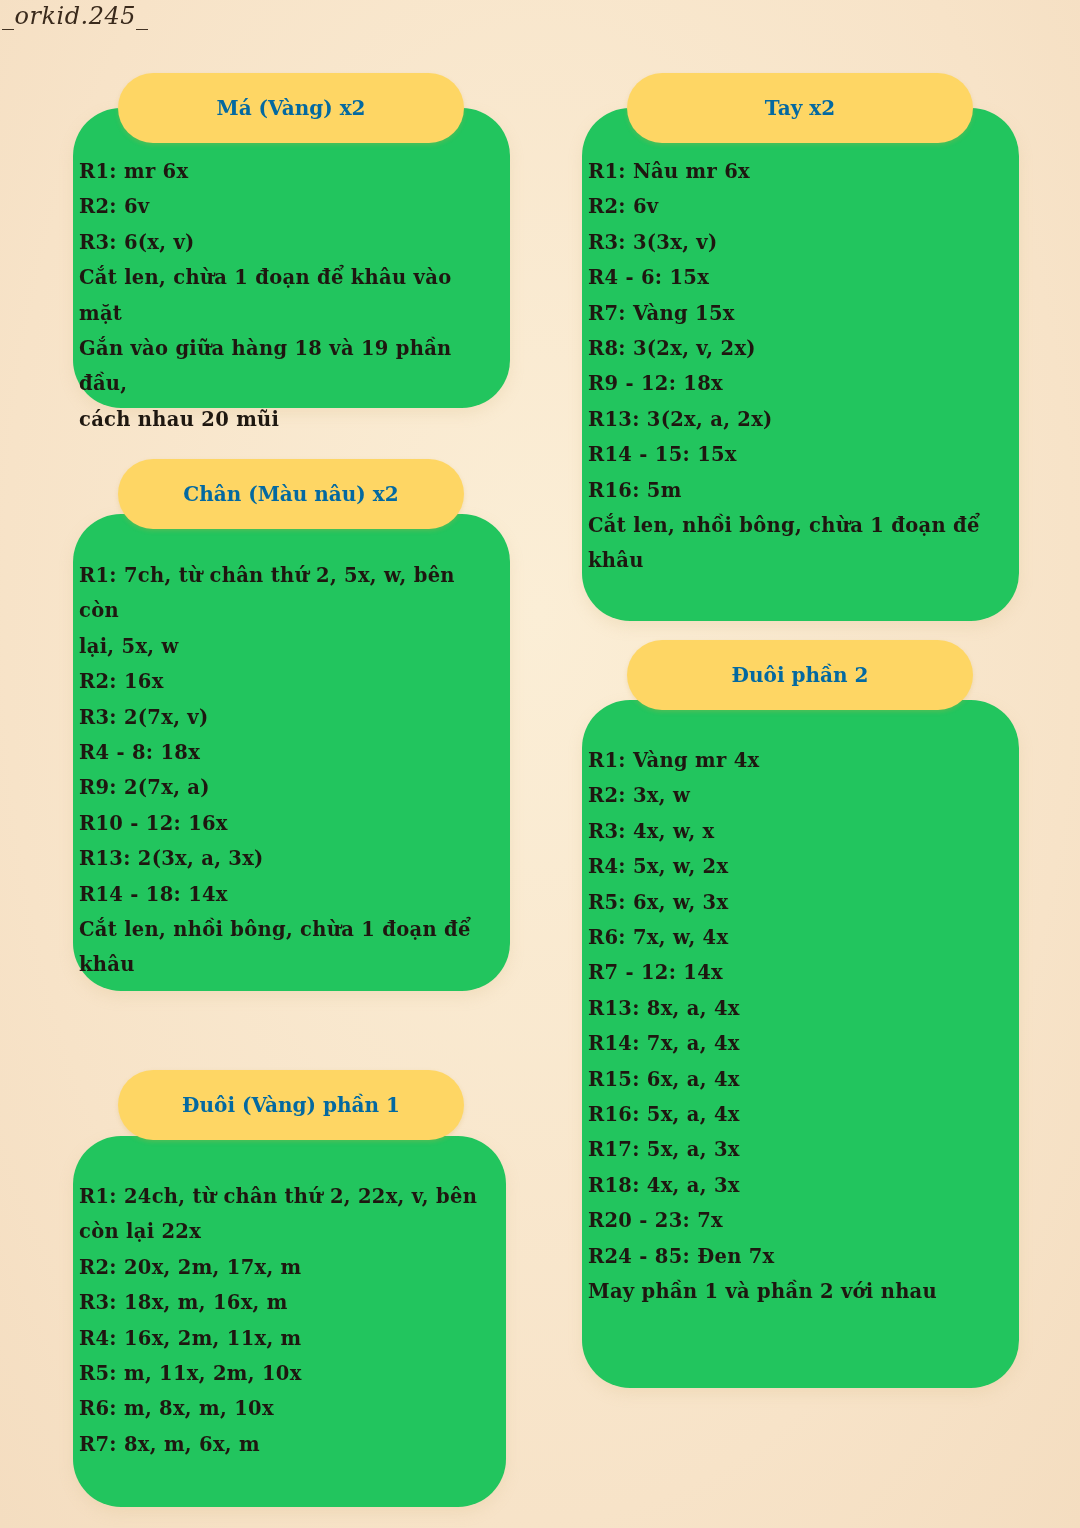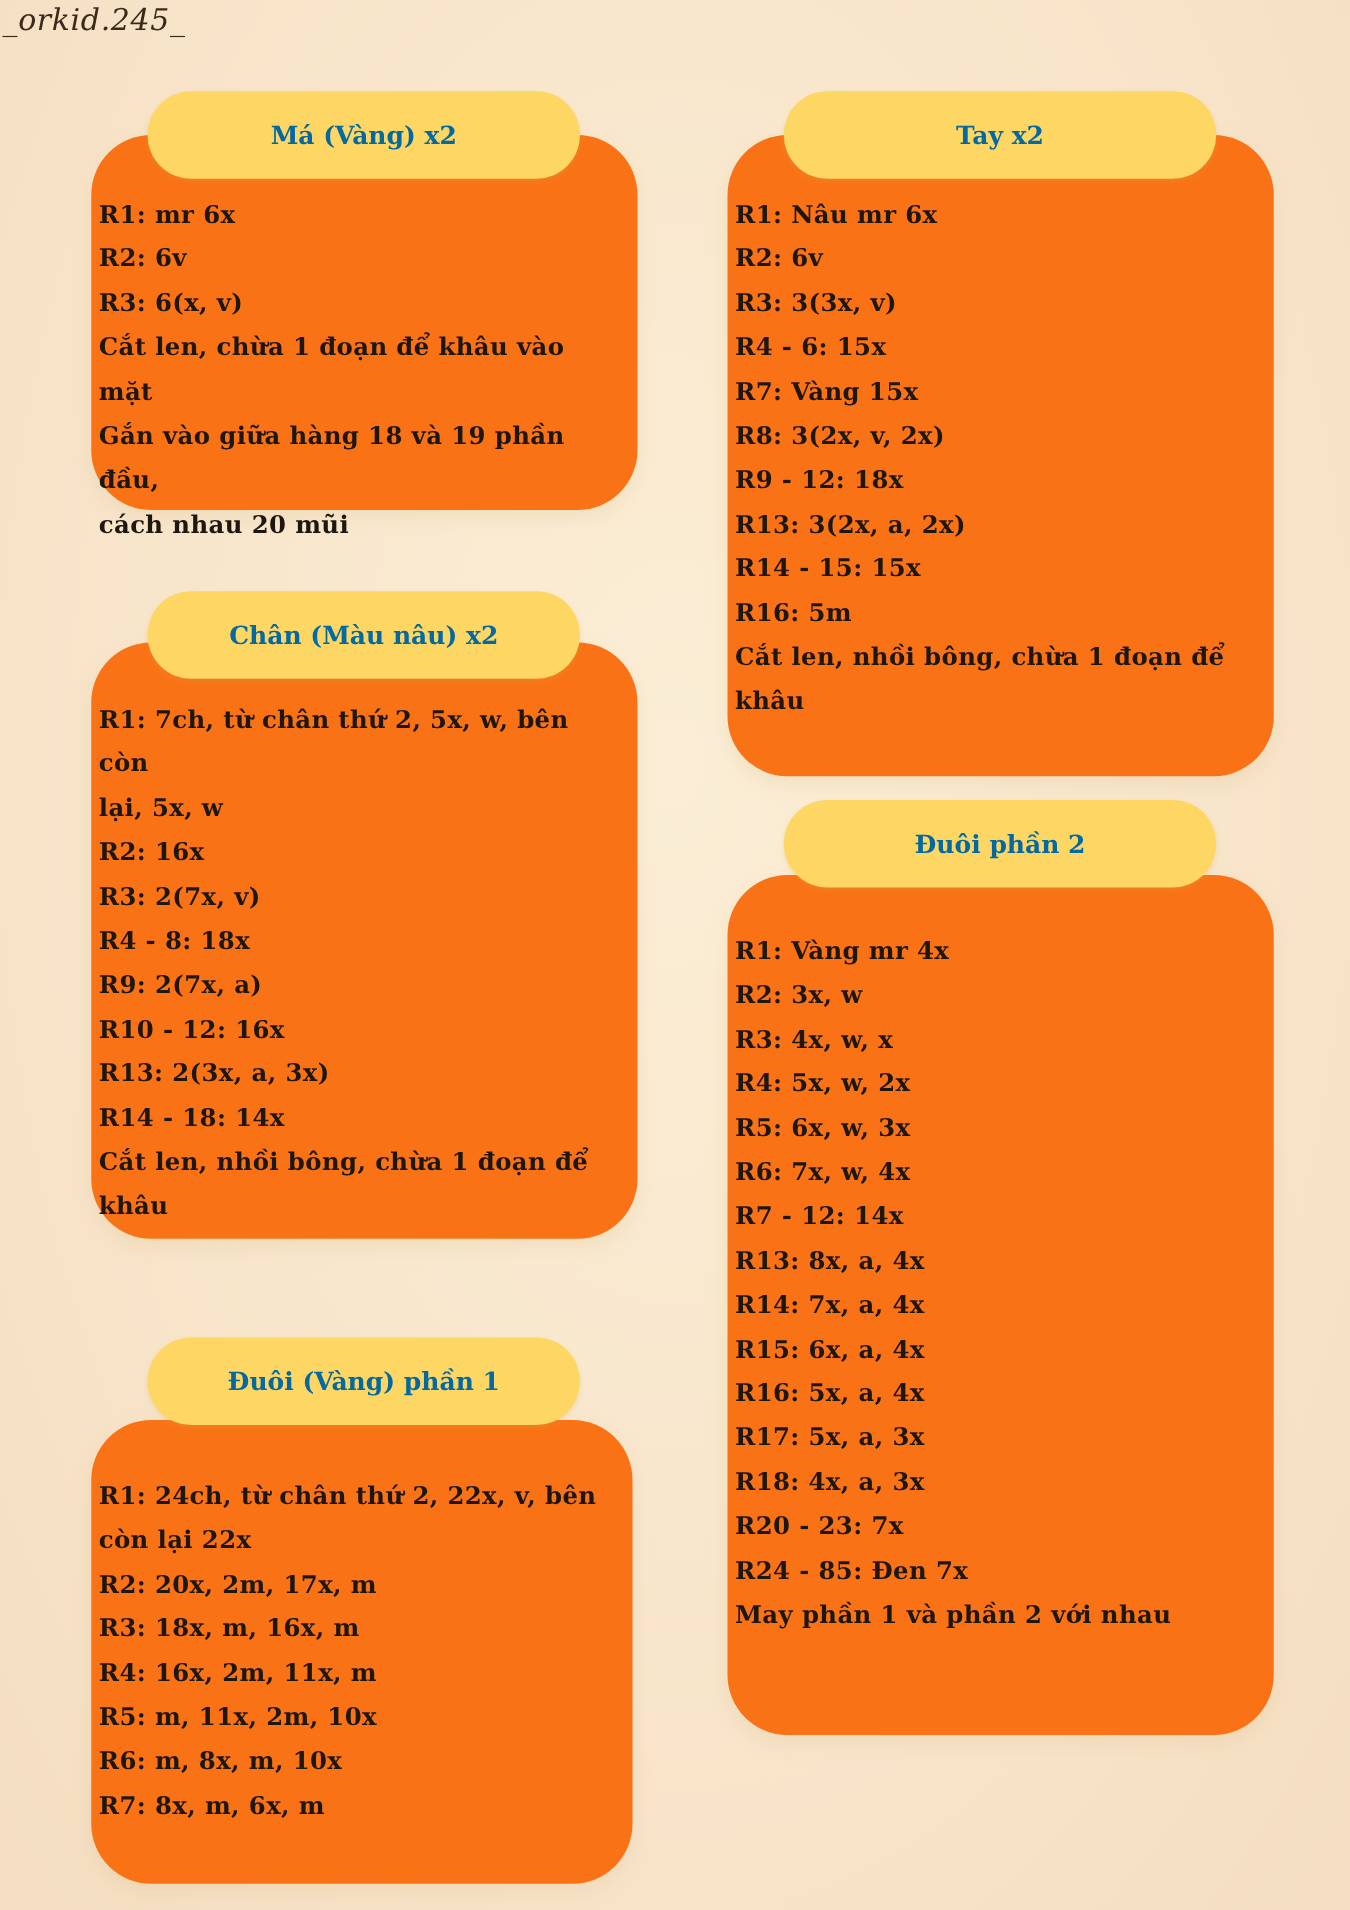--- a/index.html
+++ b/index.html
@@ -19,21 +19,21 @@
     top: 2px;
     font-family: "DejaVu Serif", serif;
     font-style: italic;
     font-size: 24px;
     color: #3a2a1c;
     letter-spacing: 0.5px;
     text-align: center;
   }
   .card {
     position: absolute;
-    background: #f97316;
+    background: #22c55e;
     border-radius: 48px;
     box-shadow: 0 6px 14px rgba(220,190,140,0.25);
   }
   .pill {
     position: absolute;
     background: #fed664;
     border-radius: 36px;
     height: 70px;
     display: flex;
     align-items: center;
@@ -103,21 +103,21 @@
     <li>R3: 2(7x, v)</li>
     <li>R4 - 8: 18x</li>
     <li>R9: 2(7x, a)</li>
     <li>R10 - 12: 16x</li>
     <li>R13: 2(3x, a, 3x)</li>
     <li>R14 - 18: 14x</li>
     <li>Cắt len, nhồi bông, chừa 1 đoạn để</li>
     <li>khâu</li>
   </ul>
 </div>
-<div class="pill" style="left:118px; top:473px; width:346px;">Chân (Màu nâu) x2</div>
+<div class="pill" style="left:118px; top:459px; width:346px;">Chân (Màu nâu) x2</div>
 
 <div class="card" style="left:582px; top:700px; width:437px; height:688px;">
   <ul class="lines" style="top:43px;">
     <li>R1: Vàng mr 4x</li>
     <li>R2: 3x, w</li>
     <li>R3: 4x, w, x</li>
     <li>R4: 5x, w, 2x</li>
     <li>R5: 6x, w, 3x</li>
     <li>R6: 7x, w, 4x</li>
     <li>R7 - 12: 14x</li>

